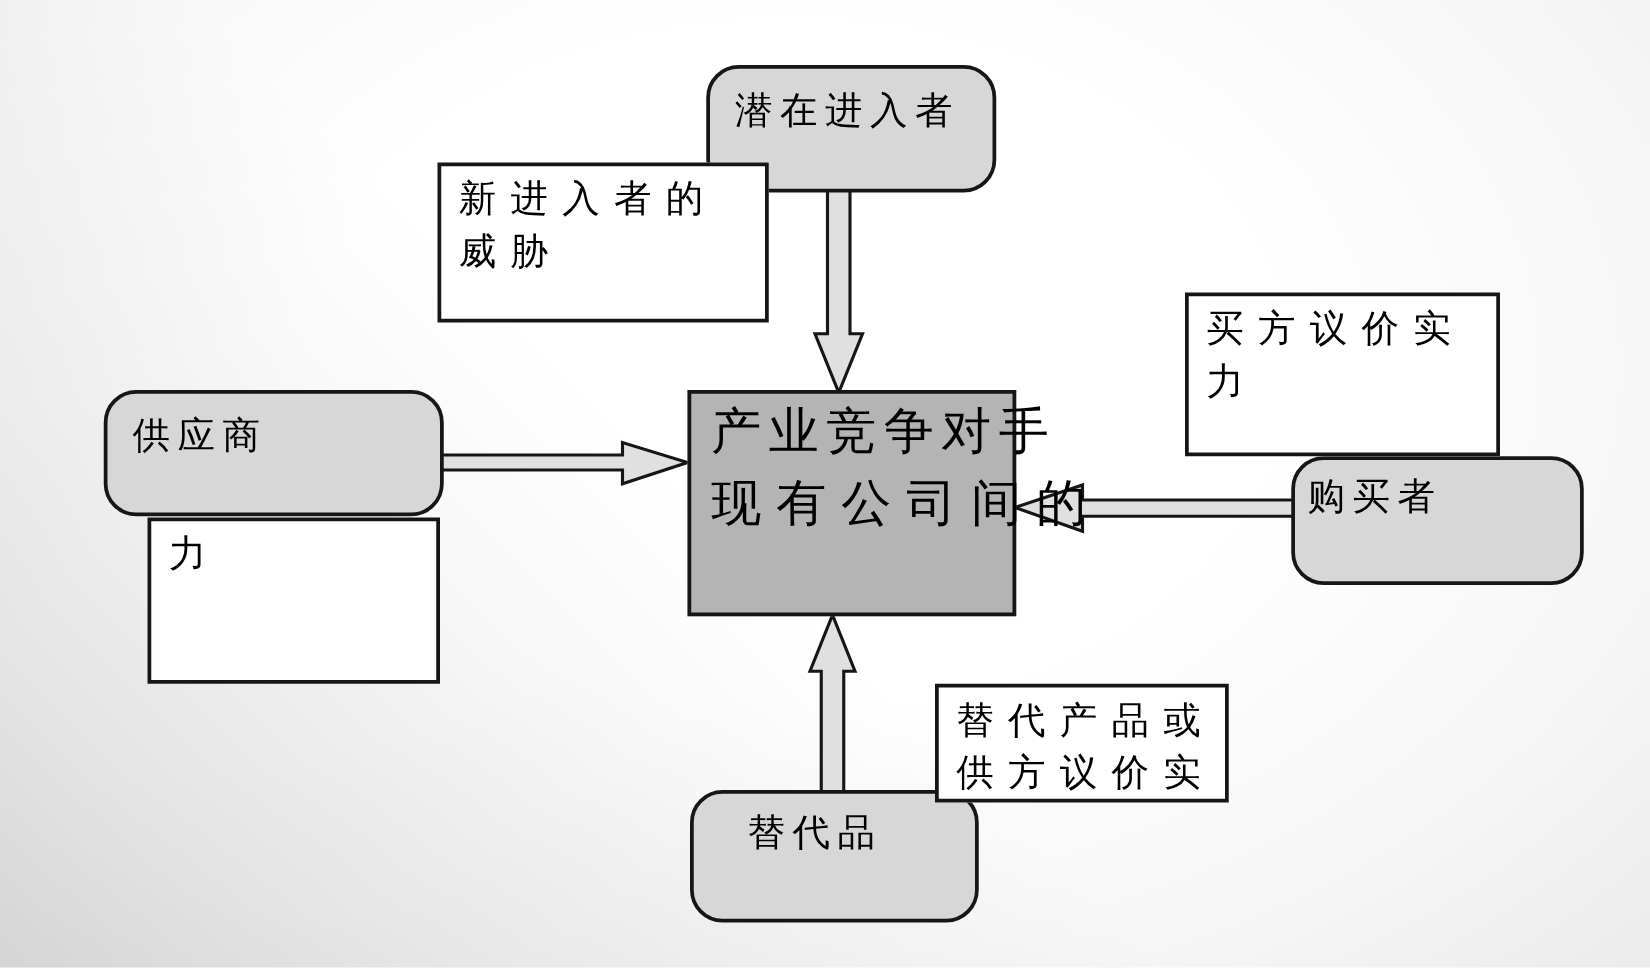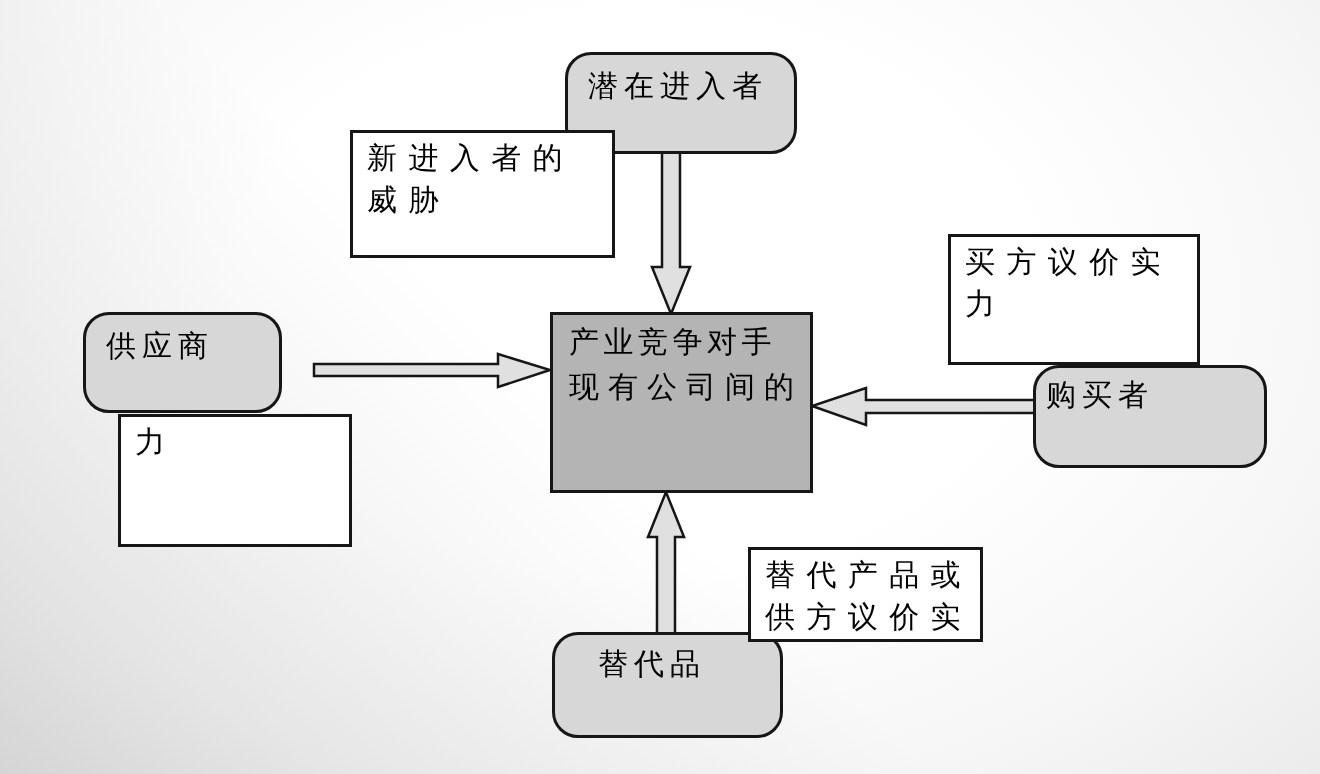--- a/index.html
+++ b/index.html
@@ -7,21 +7,21 @@
     padding: 0;
   }
   .canvas {
     position: relative;
     width: 1320px;
     height: 774px;
     overflow: hidden;
     background:
       linear-gradient(45deg, rgba(0,0,0,0.10), rgba(0,0,0,0.0) 45%),
       radial-gradient(ellipse at 48% 38%, #ffffff 40%, #f6f6f6 75%, #ebebeb 100%);
-    font-family: Liberation Mono, monospace;
+    font-family: Liberation Serif, serif;
     color: #000;
   }
   .arrow-layer {
     position: absolute;
     inset: 0;
     z-index: 1;
   }
   .arrow {
     fill: var(--arrow-fill, #e0e0e0);
     stroke: var(--border, #161616);
@@ -38,36 +38,36 @@
     background: var(--node-fill, #d7d7d7);
     border-radius: 26px;
     font-size: 30px;
     line-height: 1.25;
     padding: 15px 20px;
   }
   .node-center {
     z-index: 2;
     background: var(--center-fill, #b4b4b4);
     border-radius: 0;
-    font-size: 30px;
+    font-size: 40px;
     line-height: 45px;
     padding: 7px 16px;
   }
   .annotation {
     z-index: 3;
     background: var(--annotation-fill, #ffffff);
     font-size: 30px;
     line-height: 42px;
     padding: 6px 14px;
   }
   .line { white-space: nowrap; }
   .ls-node { letter-spacing: .2em; }
   .ls-wide { letter-spacing: .38em; }
   .ls-mid  { letter-spacing: .15em; }
-  .ls-sp   { letter-spacing: .3em; }
+  .ls-sp   { letter-spacing: .3em; margin-top: 13px; }
 </style>
 </head>
 <body>
 
 <div class="canvas">
 
   <svg class="arrow-layer" viewBox="0 0 1320 774">
 
     <polygon class="arrow" points="662,151 680,151 680,267 690,267 671,314 652,267 662,267"></polygon>
 
@@ -75,21 +75,21 @@
 
     <polygon class="arrow" points="1038,400 866,400 866,388 812,406 866,425 866,413 1038,413"></polygon>
 
     <polygon class="arrow" points="657,634 657,537 648,537 666,492 684,537 675,537 675,634"></polygon>
   </svg>
 
   <div class="box node" style="left:565px; top:52px; width:232px; height:102px;">
     <div class="line ls-node">潜在进入者</div>
   </div>
 
-  <div class="box node" style="left:83px; top:312px; width:199px; height:101px;">
+  <div class="box node" style="left:83px; top:312px; width:272px; height:101px;">
     <div class="line ls-node">供应商</div>
   </div>
 
   <div class="box node" style="left:1033px; top:365px; width:234px; height:103px; padding-top:11px; padding-left:10px;">
     <div class="line ls-node">购买者</div>
   </div>
 
   <div class="box node" style="left:552px; top:632px; width:231px; height:106px; padding-top:13px;padding-left:43px;">
     <div class="line ls-node">替代品</div>
   </div>

